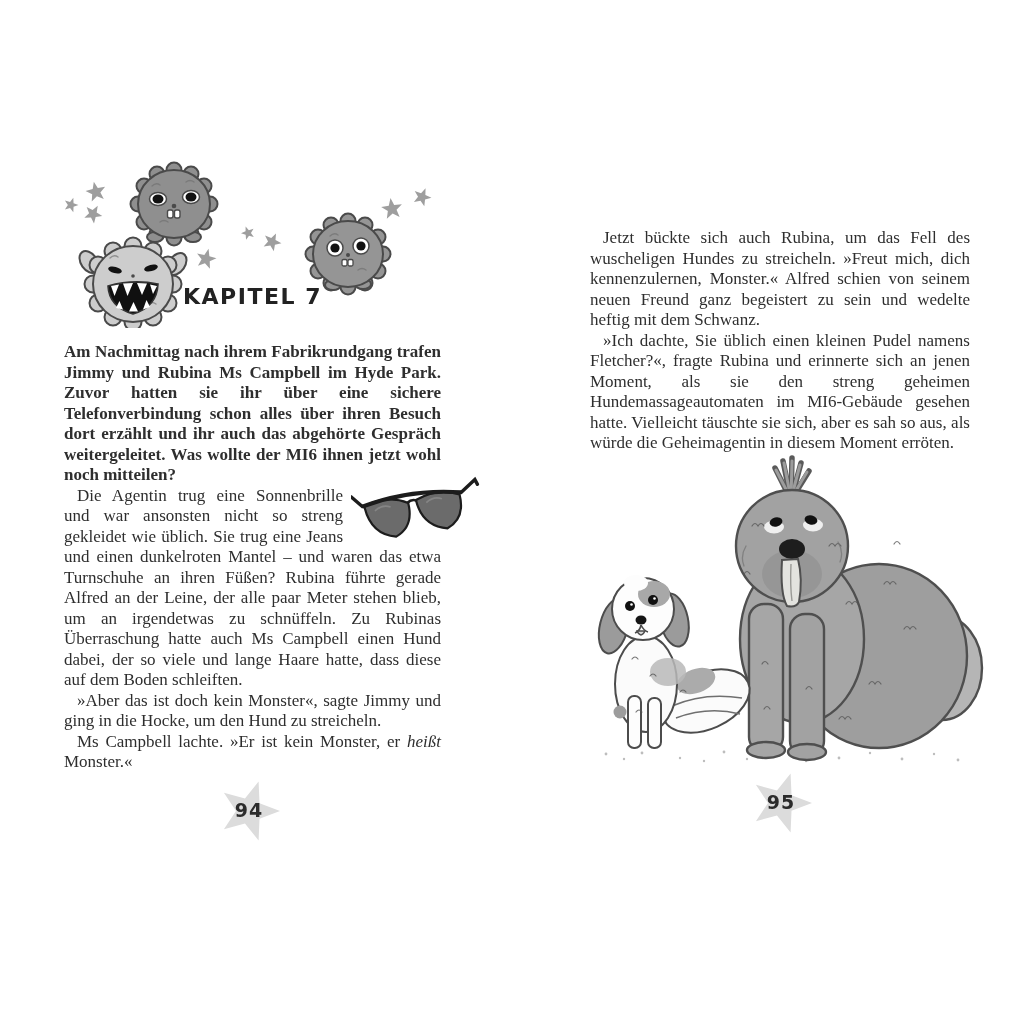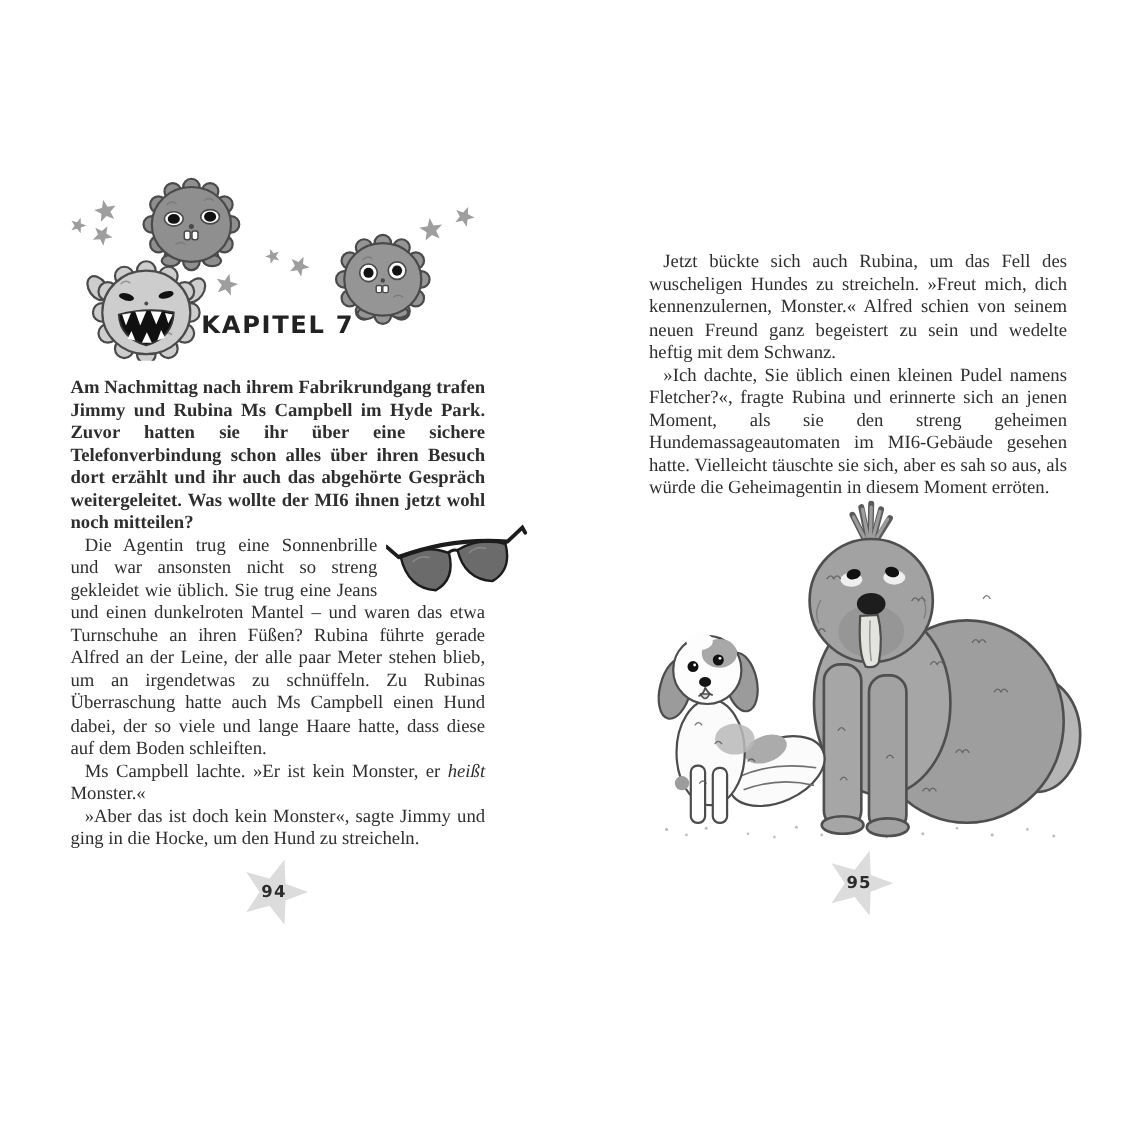--- a/index.html
+++ b/index.html
@@ -35,21 +35,21 @@
 
   .dogs{position:absolute;left:-6px;top:226px;width:400px;height:312px;}
 
   .pagenum-wrap{position:absolute;width:64px;height:62px;}
   .page.left .pagenum-wrap{left:153px;top:622px;}
   .page.right .pagenum-wrap{left:159px;top:544px;}
   .pagenum-wrap svg{position:absolute;left:0;top:0;width:64px;height:62px;}
   .pagenum{
     position:absolute;left:0;top:0;width:64px;height:60px;
     display:flex;align-items:center;justify-content:center;
-    font-family:"DejaVu Sans", sans-serif;font-weight:700;font-size:15px;
+    font-family:"DejaVu Sans", sans-serif;font-weight:700;font-size:19px;
     color:#2b2b2b;letter-spacing:1px;
   }
 
   .fur{fill:none;stroke:#6e6e6e;stroke-width:1.3;opacity:.65;stroke-linecap:round;}
   .furw{fill:none;stroke:#565656;stroke-width:1.2;opacity:.8;stroke-linecap:round;}
   .defs-holder{position:absolute;width:0;height:0;overflow:hidden;}
 </style>
 </head>
 <body>
 
@@ -180,22 +180,22 @@
           <path d="M66,26 Q90,16 110,26 Q113,50 94,58 Q69,53 66,26 Z" fill="#6b6b6b" stroke="#1c1c1c" stroke-width="2.2"></path>
           <path d="M12,26 Q62,14 112,24" fill="none" stroke="#1c1c1c" stroke-width="4"></path>
           <path d="M57,28 Q62,24 67,27" fill="none" stroke="#1c1c1c" stroke-width="2.6"></path>
           <path d="M12,26 L2,15" fill="none" stroke="#1c1c1c" stroke-width="3.4" stroke-linecap="round"></path>
           <path d="M112,24 L127,13 L129,18" fill="none" stroke="#1c1c1c" stroke-width="3.4" stroke-linecap="round"></path>
           <path d="M24,32 q8,-6 16,-2" fill="none" stroke="#8c8c8c" stroke-width="1.6" opacity=".8"></path>
           <path d="M76,30 q8,-6 16,-2" fill="none" stroke="#8c8c8c" stroke-width="1.6" opacity=".8"></path>
         </g>
       </svg>
         </span><span>Die Agentin trug eine Sonnenbrille und war ansonsten nicht so streng gekleidet wie üblich. Sie trug eine Jeans und einen dunkelroten Mantel – und waren das etwa Turnschuhe an ihren Füßen? Rubina führte gerade Alfred an der Leine, der alle paar Meter stehen blieb, um an irgendetwas zu schnüffeln. Zu Rubinas Überraschung hatte auch Ms Campbell einen Hund dabei, der so viele und lange Haare hatte, dass diese auf dem Boden schleiften.</span></p>
+    <p><span>»Aber das ist doch kein Monster«, sagte Jimmy und ging in die Hocke, um den Hund zu streicheln.</span></p>
     <p><span>Ms Campbell lachte. »Er ist kein Monster, er </span><span class="italic">heißt</span><span> Monster.«</span></p>
-    <p><span>»Aber das ist doch kein Monster«, sagte Jimmy und ging in die Hocke, um den Hund zu streicheln.</span></p>
   </div>
 
   <div class="pagenum-wrap">
     <svg viewBox="0 0 64 62">
       <use href="#star5" fill="#dcdcdc" transform="translate(32,31) rotate(18) scale(3.1)"></use>
     </svg>
     <span class="pagenum">94</span>
   </div>
 </section>
 

